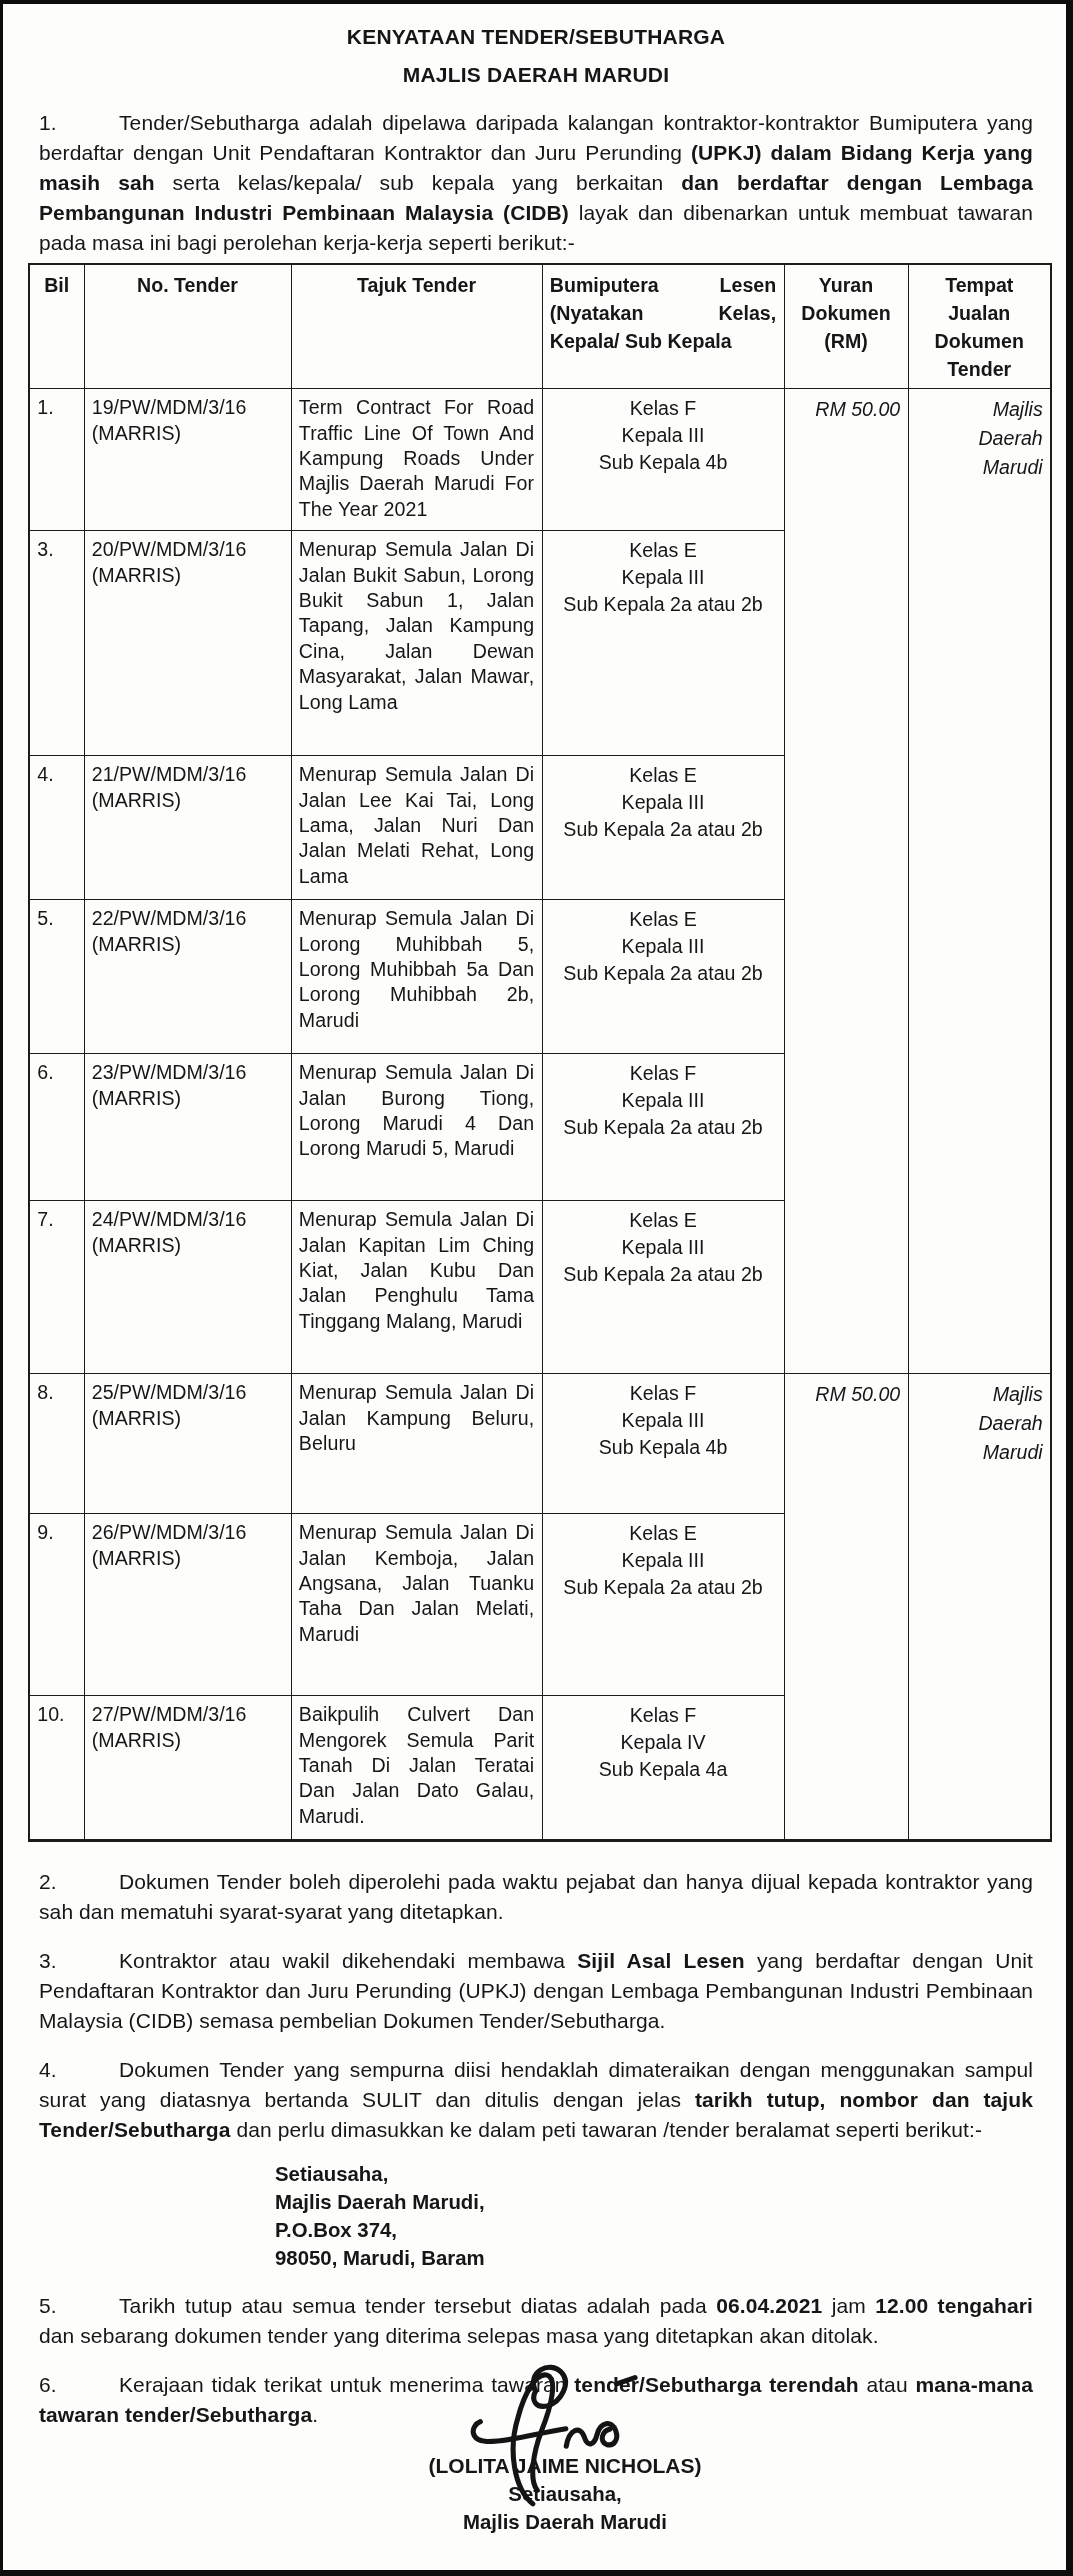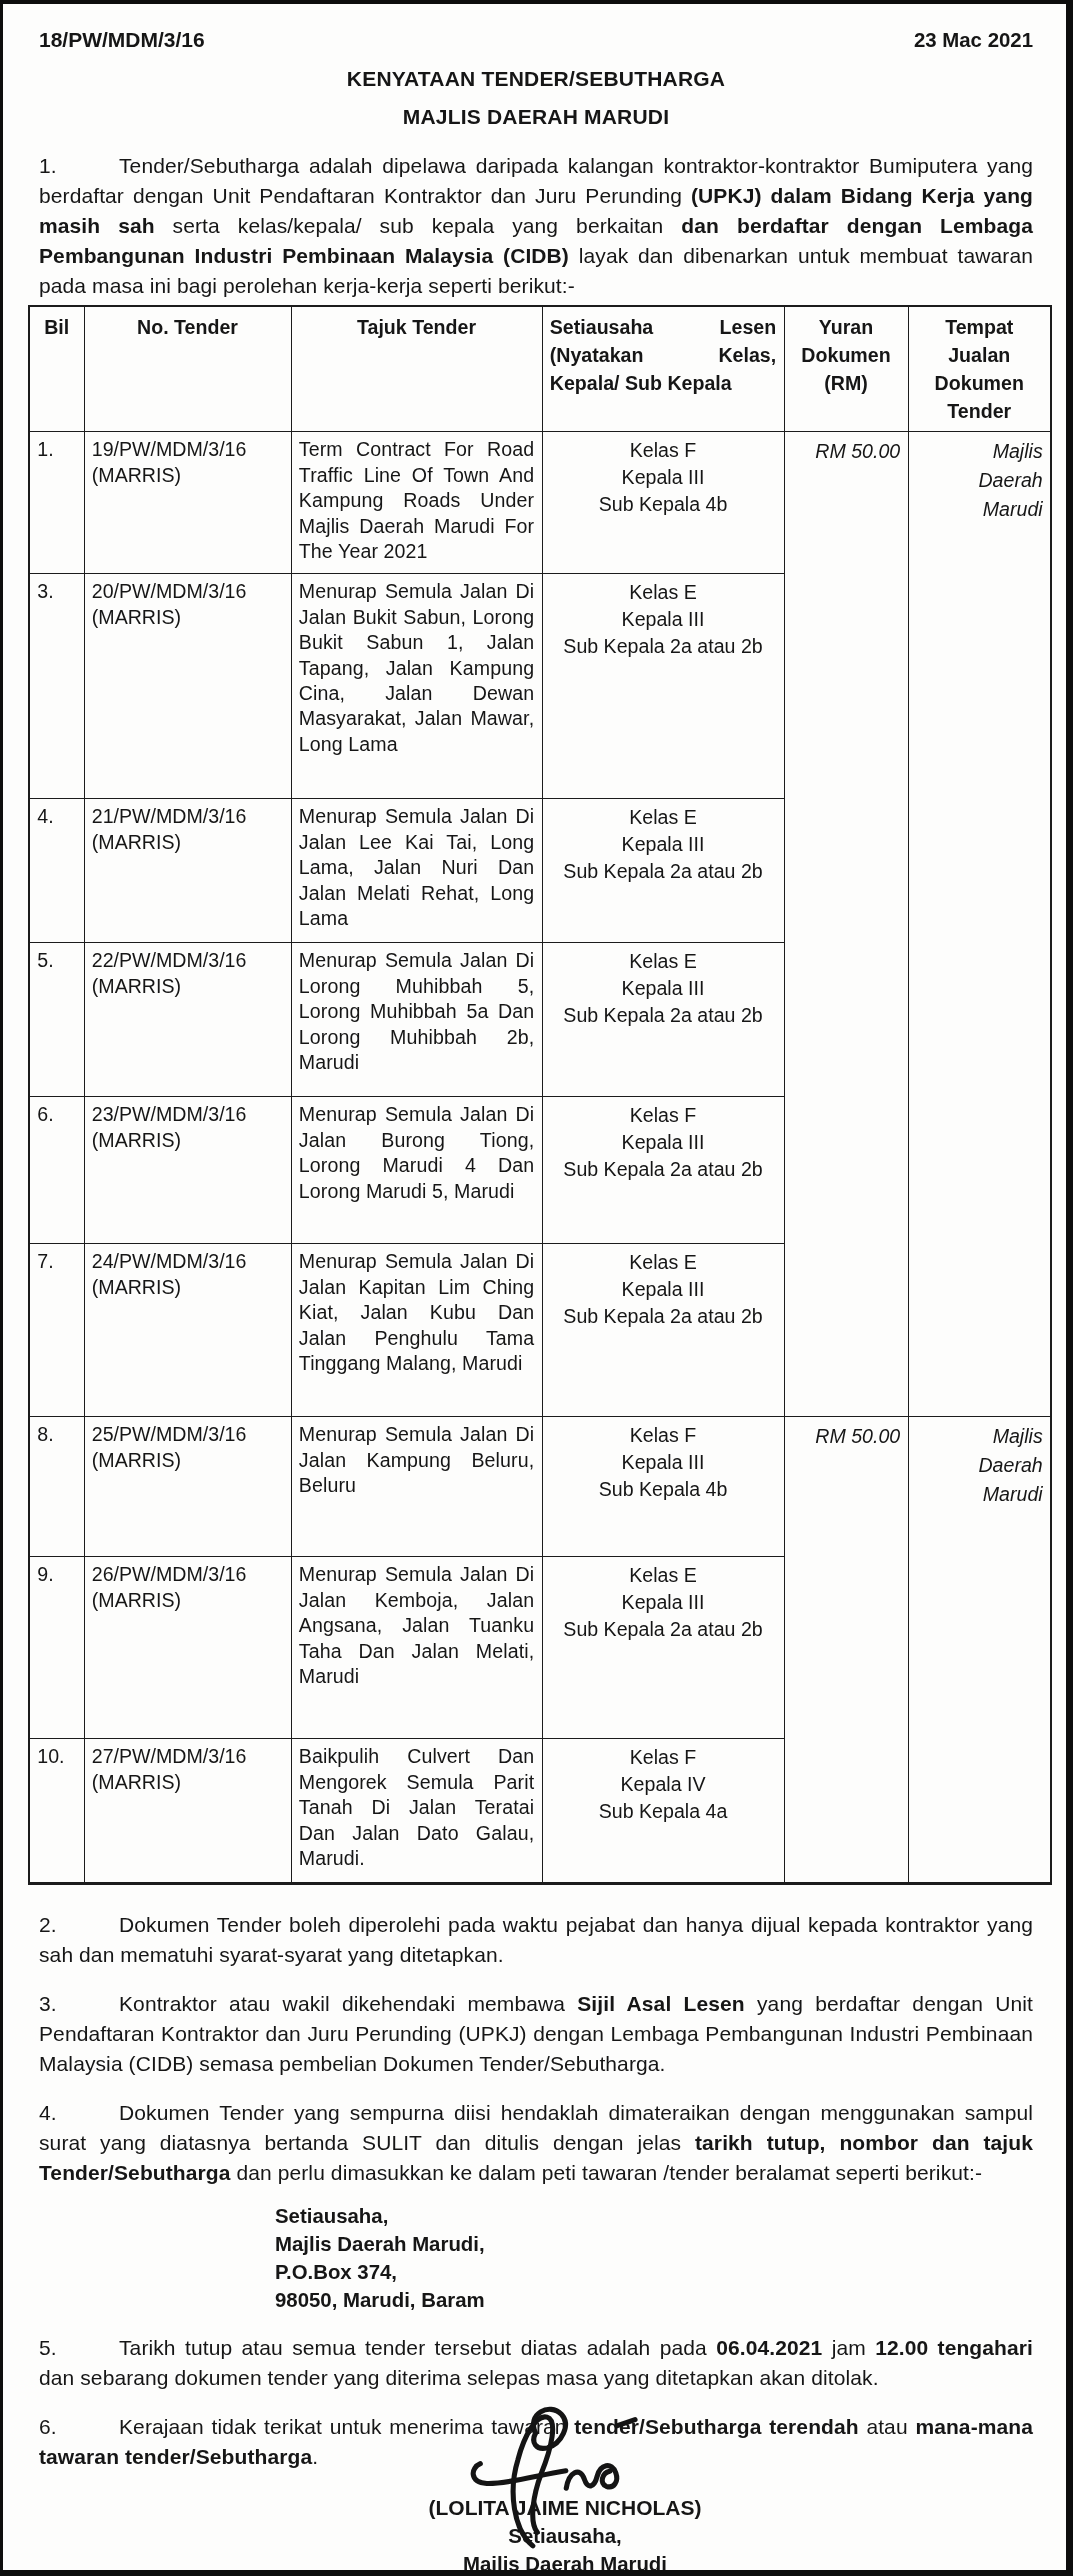--- a/index.html
+++ b/index.html
@@ -46,24 +46,20 @@
     font-weight:bold;font-size:20.4px;line-height:28px;}
   .sig .name{font-size:21px;}
   .sig svg{position:absolute;left:calc(50% - 80px);top:-93px;pointer-events:none;}
 </style>
 </head>
 <body>
 
 <div class="page">
   <div class="doc">
 
-    <div class="refrow">
-      <span class="ref">18/PW/MDM/3/16</span>
-      <span class="date">23 Mac 2021</span>
-    </div>
 
     <div class="title title-main">KENYATAAN TENDER/SEBUTHARGA</div>
     <div class="title title-org">MAJLIS DAERAH MARUDI</div>
 
     <div class="para first"><span class="num">1.</span><span><span>Tender/Sebutharga adalah dipelawa daripada kalangan kontraktor-kontraktor Bumiputera yang berdaftar dengan Unit Pendaftaran Kontraktor dan Juru Perunding </span><b>(UPKJ) dalam Bidang Kerja yang masih sah</b><span> serta kelas/kepala/ sub kepala yang berkaitan </span><b>dan berdaftar dengan Lembaga Pembangunan Industri Pembinaan Malaysia (CIDB)</b><span> layak dan dibenarkan untuk membuat tawaran pada masa ini bagi perolehan kerja-kerja seperti berikut:-</span></span></div>
 
     <table class="tender">
       <colgroup>
         <col style="width:55px">
           <col style="width:207px">
@@ -71,21 +67,21 @@
         <col style="width:242px">
           <col style="width:124px">
           <col style="width:143px">
       </colgroup>
       <thead>
         <tr>
           <th>Bil</th>
           <th>No. Tender</th>
           <th>Tajuk Tender</th>
           <th class="h-lesen">
-            <div class="spread">Setiausaha Lesen</div>
+            <div class="spread">Bumiputera Lesen</div>
             <div class="spread">(Nyatakan Kelas,</div>
             <div>Kepala/ Sub Kepala</div>
           </th>
           <th>
             <div>Yuran</div>
             <div>Dokumen</div>
             <div>(RM)</div>
           </th>
           <th>
             <div>Tempat</div>

